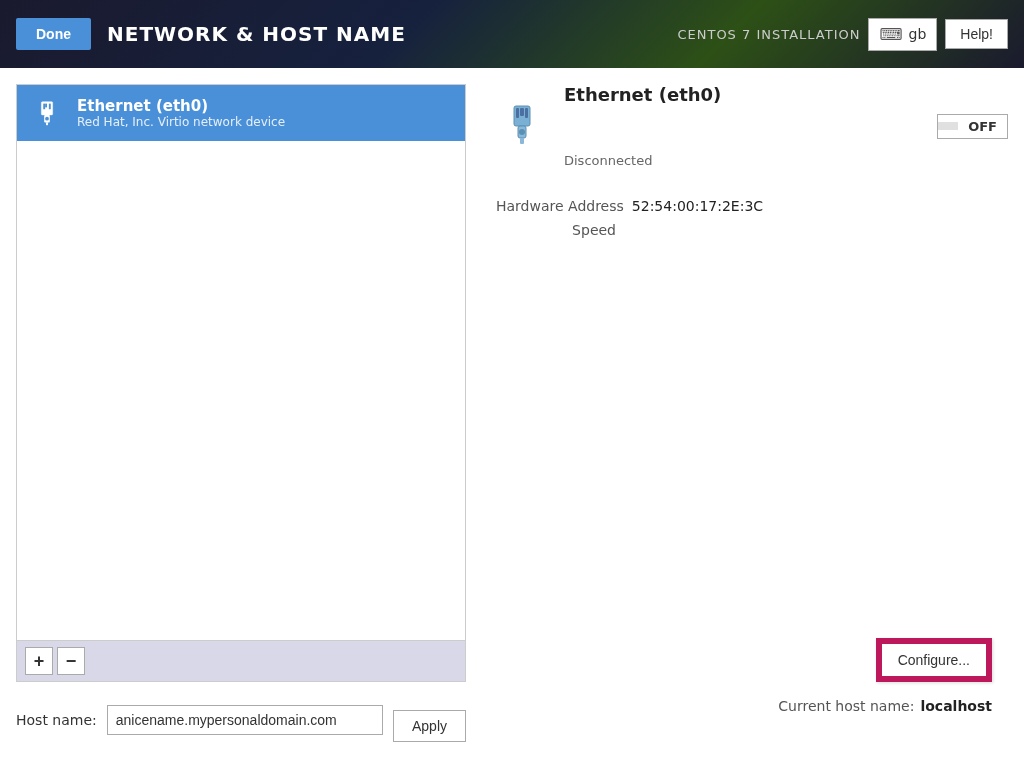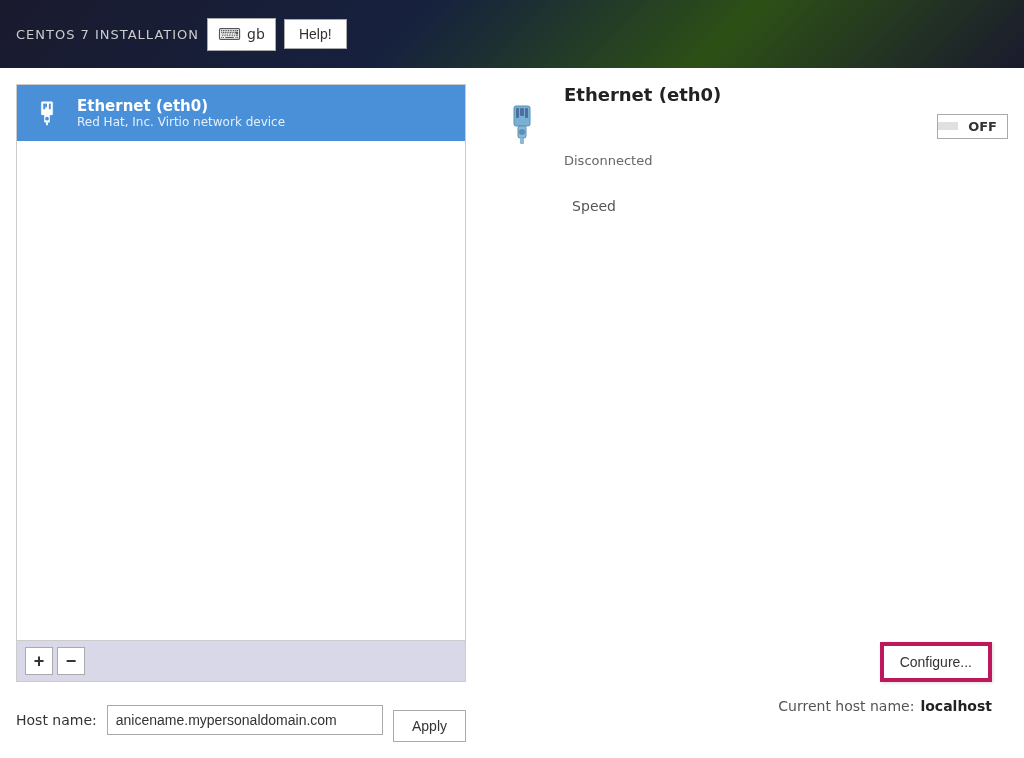--- a/index.html
+++ b/index.html
@@ -264,21 +264,21 @@
     .detail-value {
       font-size: 14px;
       color: #222;
     }
 
     .configure-button {
       position: absolute;
       bottom: 60px;
       right: 16px;
       background: white;
-      border: 4px solid #be185d;
+      border: 6px solid #be185d;
       padding: 8px 16px;
       font-size: 14px;
       cursor: pointer;
       color: #333;
       box-shadow: 1px 1px 3px rgba(0,0,0,0.15);
     }
 
     .current-hostname-row {
       position: absolute;
       bottom: 28px;
@@ -294,20 +294,24 @@
     }
     .current-hostname-value {
       color: #222;
       font-weight: bold;
     }
   </style>
 </head>
 <body>
 
 <div class="header">
+  <div class="header-left">
+    <button class="done-button">Done</button>
+    <span class="header-title">NETWORK &amp; HOST NAME</span>
+  </div>
   <div class="header-right">
     <span class="centos-label">CENTOS 7 INSTALLATION</span>
     <div class="keyboard-input">
       <span class="keyboard-icon">⌨</span>
       <span>gb</span>
     </div>
     <button class="help-button">Help!</button>
   </div>
 </div>
 
@@ -371,20 +375,24 @@
       </div>
 
       <div class="toggle-container">
         <span class="toggle-on"></span>
         <span class="toggle-off">OFF</span>
       </div>
     </div>
 
     <div class="detail-fields">
       <div class="detail-row">
+        <span class="detail-label">Hardware Address</span>
+        <span class="detail-value">52:54:00:17:2E:3C</span>
+      </div>
+      <div class="detail-row">
         <span class="detail-label">Speed</span>
         <span class="detail-value"></span>
       </div>
     </div>
 
     <button class="configure-button">Configure...</button>
 
     <div class="current-hostname-row">
       <span class="current-hostname-label">Current host name:</span>
       <span class="current-hostname-value">localhost</span>

